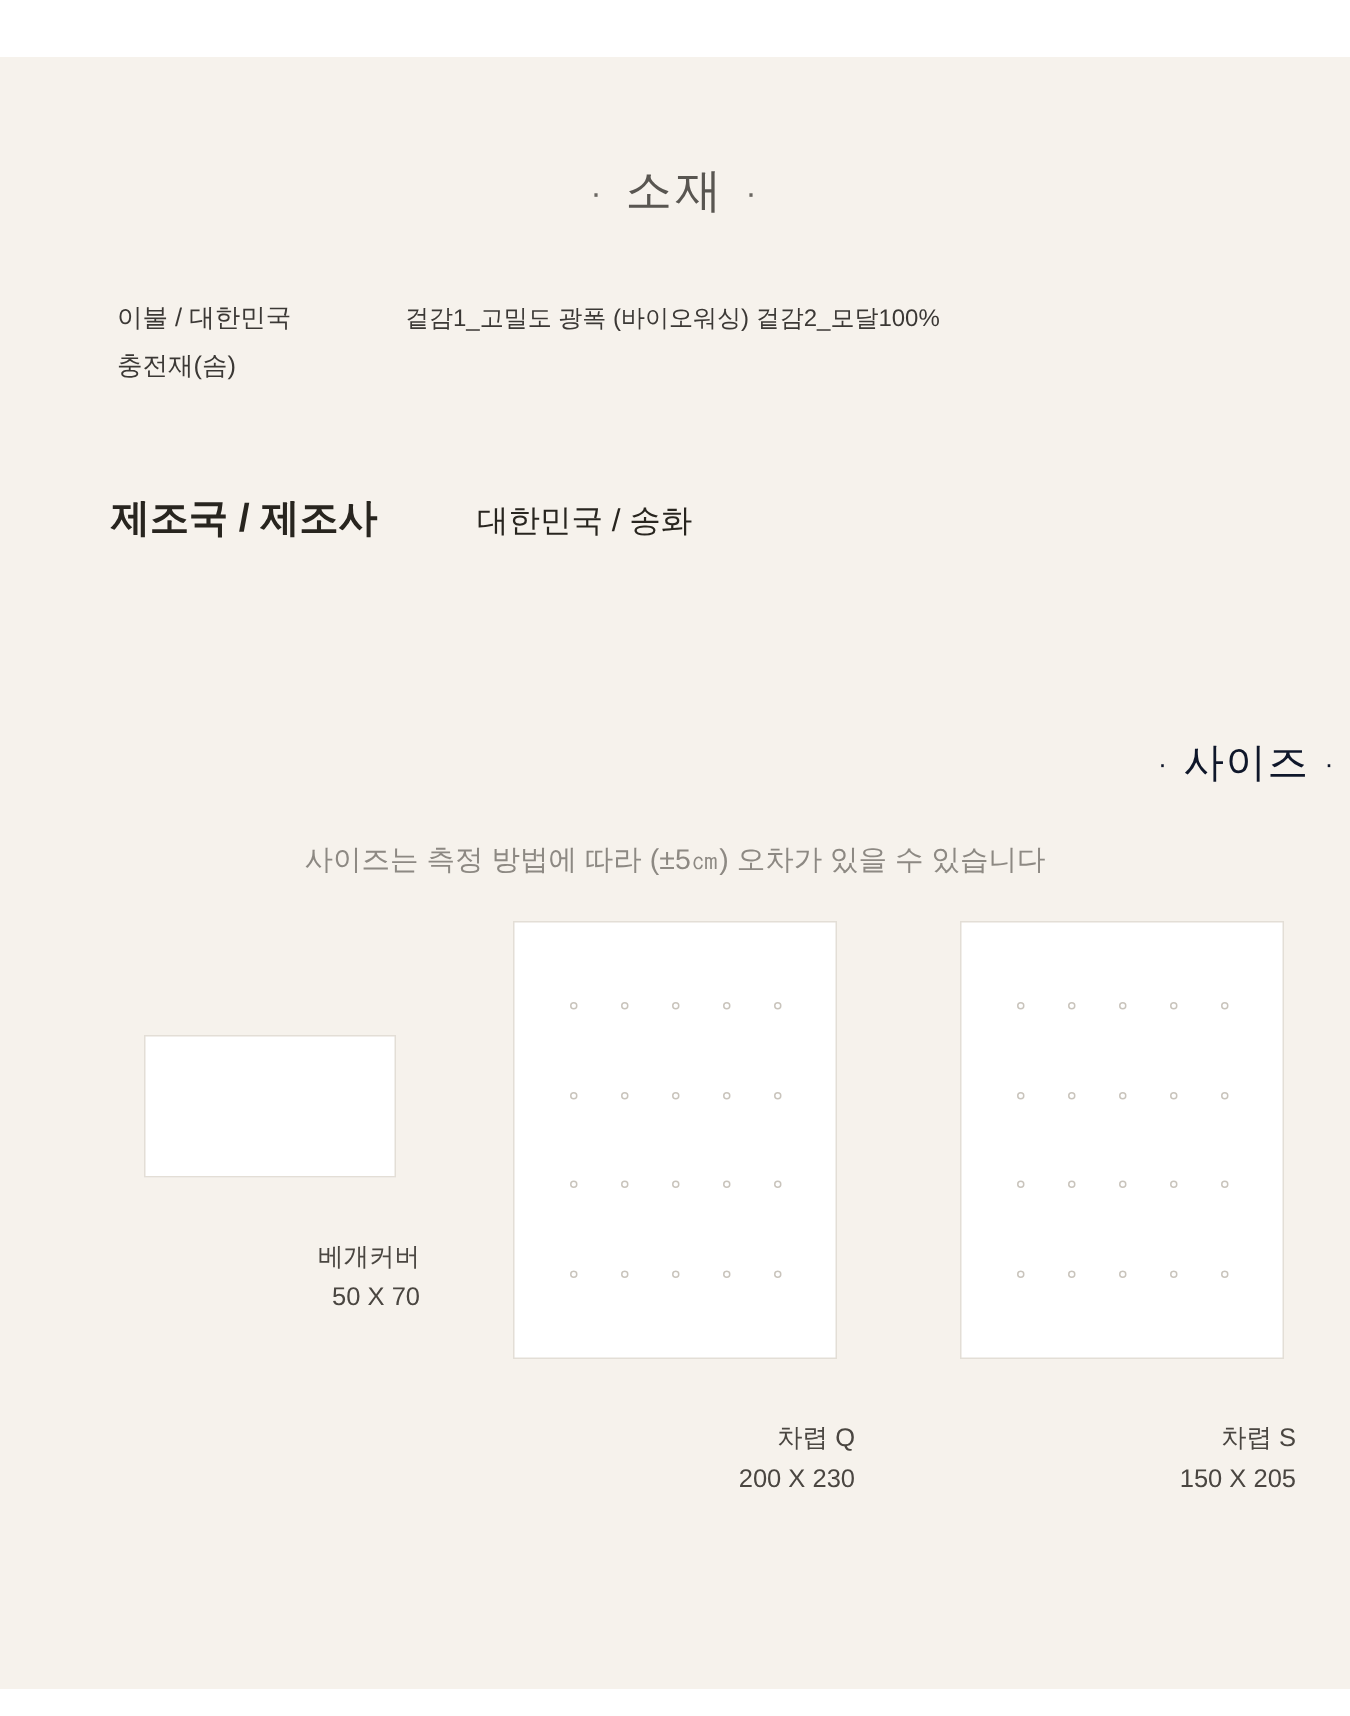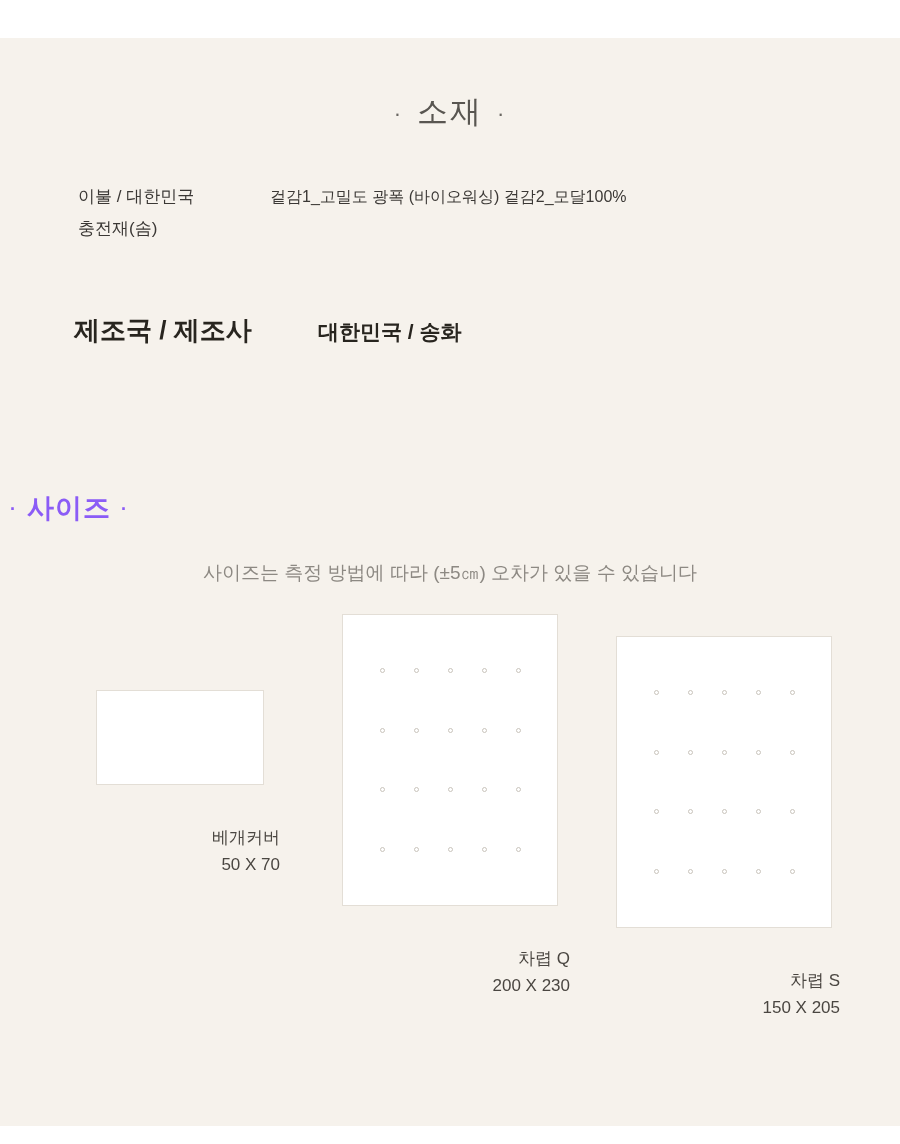--- a/index.html
+++ b/index.html
@@ -24,21 +24,21 @@
     top: 0;
     left: 0;
     width: 900px;
     height: 38px;
     background: #ffffff;
   }
 
   
   .material-section {
     position: absolute;
-    top: 39px;
+    top: 54px;
     left: 0;
     width: 900px;
   }
   .section-title {
     text-align: center;
     font-size: 31px;
     color: #595651;
     letter-spacing: 2px;
     font-weight: 400;
     margin: 0;
@@ -81,38 +81,38 @@
   }
   .maker-label {
     width: 196px;
     flex: 0 0 196px;
     font-size: 26px;
     font-weight: 700;
     color: #28251f;
   }
   .maker-value {
     font-size: 21px;
-    font-weight: 700;
+    font-weight: 400;
     color: #28251f;
     padding-left: 48px;
   }
 
   
   .size-section {
     position: absolute;
     top: 490px;
     left: 0;
     width: 900px;
   }
   .size-title {
-    text-align: left;
+    text-align: right;
     font-size: 27px;
-    color: #8b5cf6;
+    color: #0f172a;
     letter-spacing: 1px;
-    font-weight: 700;
+    font-weight: 400;
     margin: 0;
   }
   .size-title .dot {
     font-size: 18px;
     vertical-align: middle;
     padding: 0 10px;
   }
   .size-note {
     text-align: center;
     font-size: 19px;
@@ -148,21 +148,21 @@
 
   
   #item-pillow { left: 80px; top: 68px; width: 200px; }
   #item-pillow .box { width: 168px; height: 95px; margin: 0 auto; }
 
   
   #item-q { left: 330px; top: -8px; width: 240px; }
   #item-q .box { width: 216px; height: 292px; margin: 0 auto; }
 
   
-  #item-s { left: 608px; top: -8px; width: 232px; margin-top: 22px; }
+  #item-s { left: 632px; top: -8px; width: 232px; }
   #item-s .box { width: 216px; height: 292px; margin: 0 auto; }
 
   
   .dots {
     position: absolute;
     inset: 0;
     display: grid;
     padding: 26px 22px;
     grid-template-columns: repeat(5, 1fr);
     grid-template-rows: repeat(4, 1fr);

